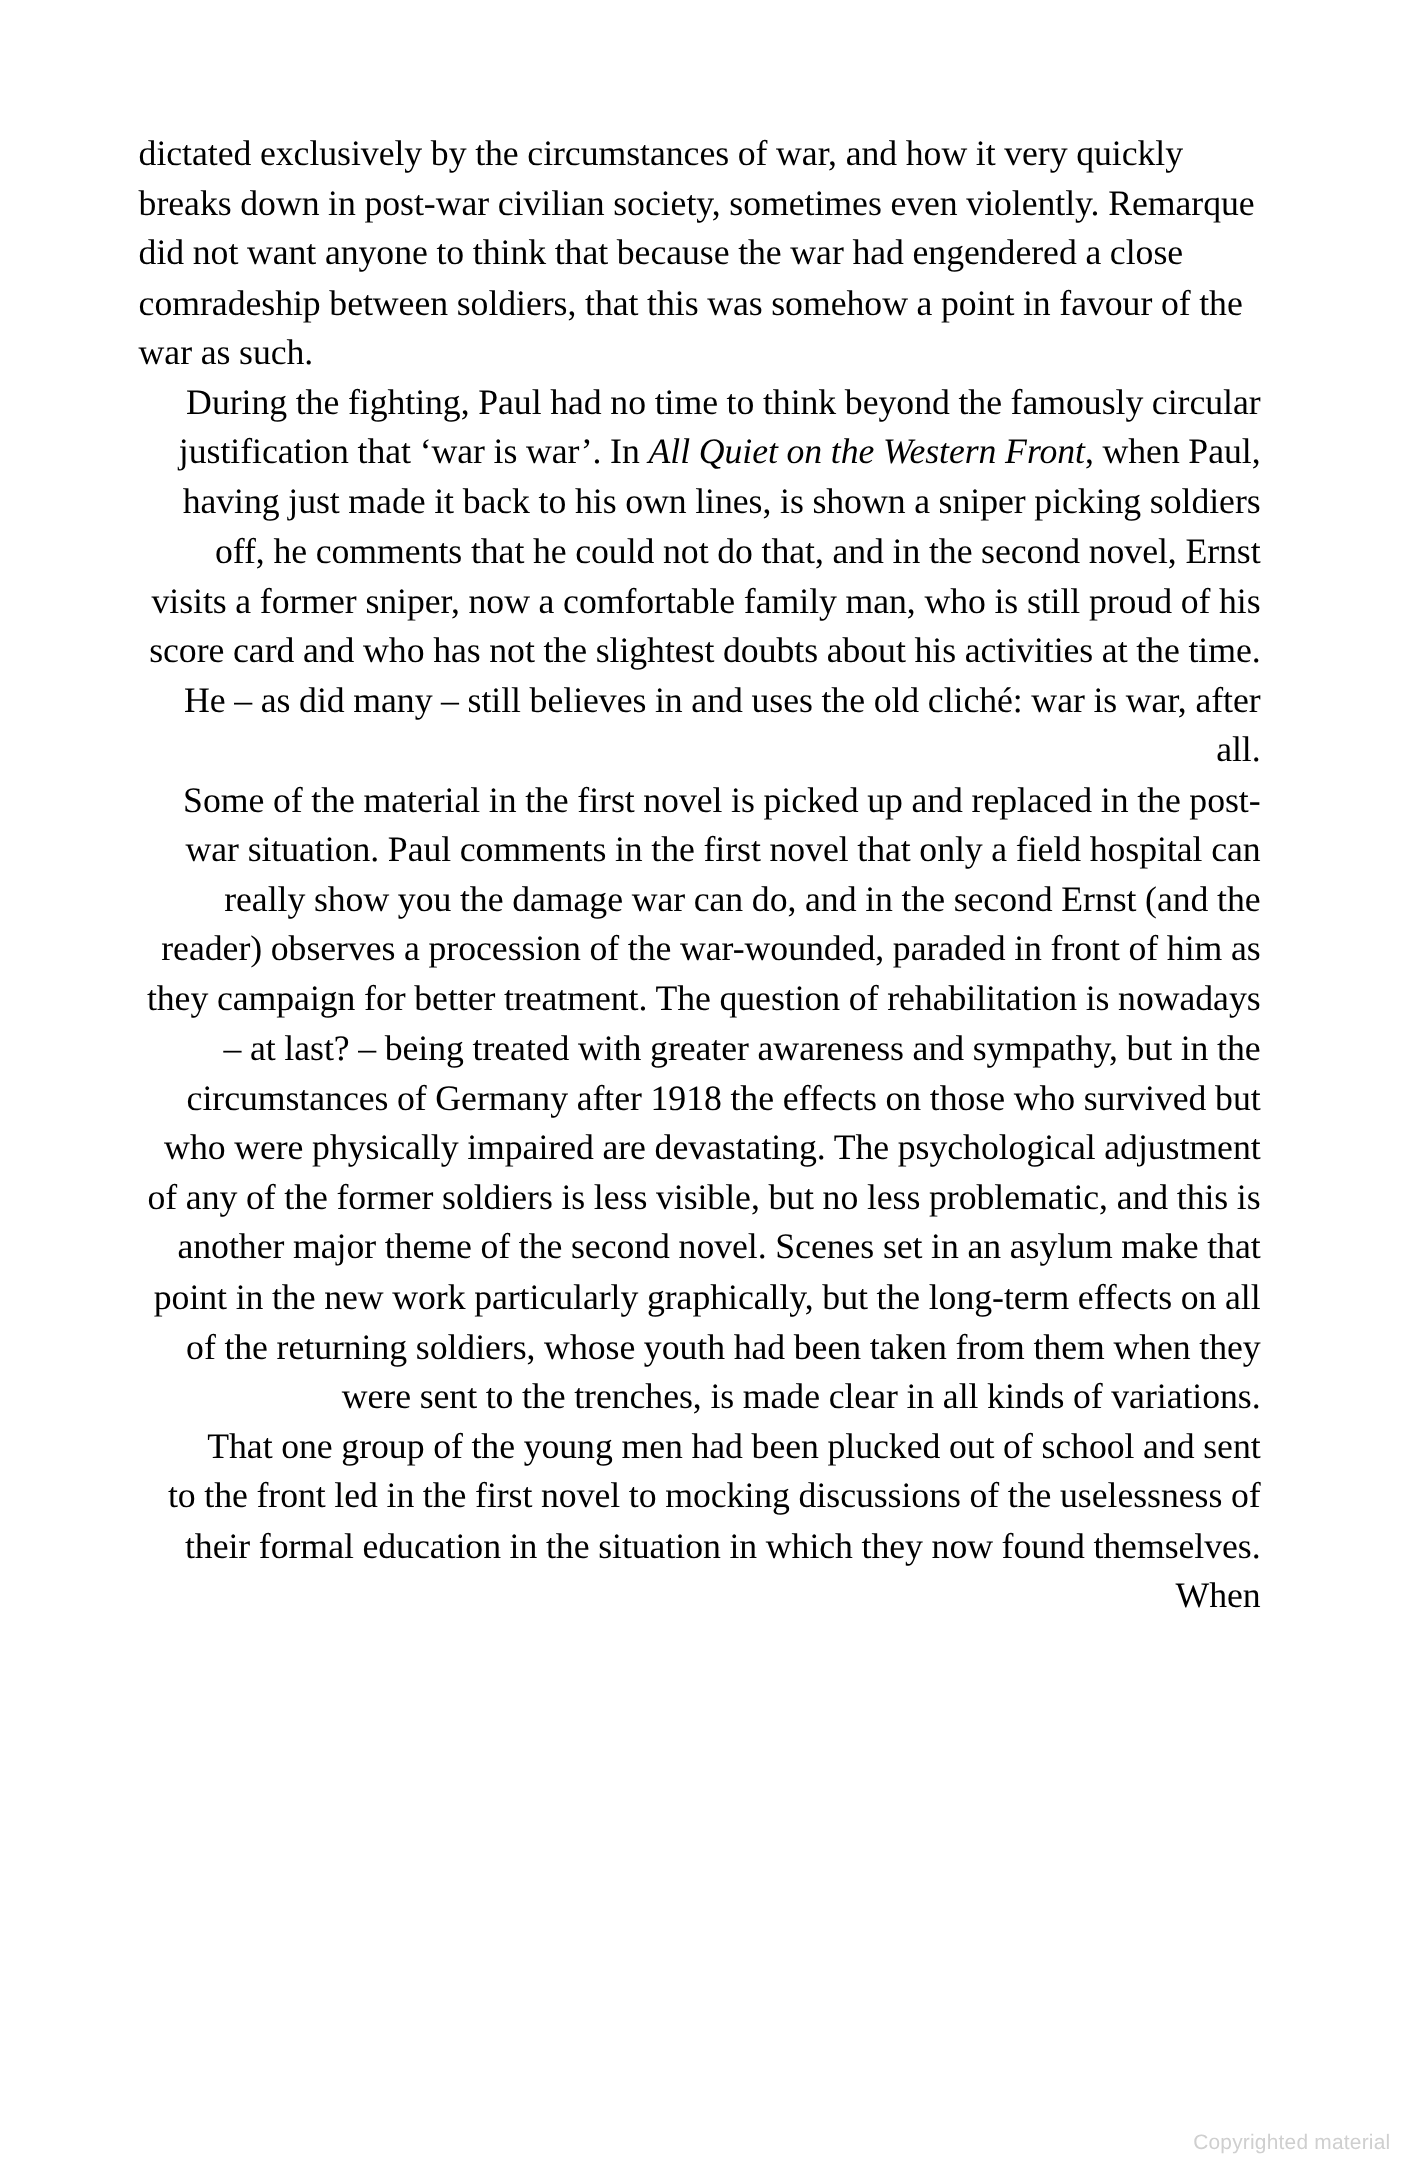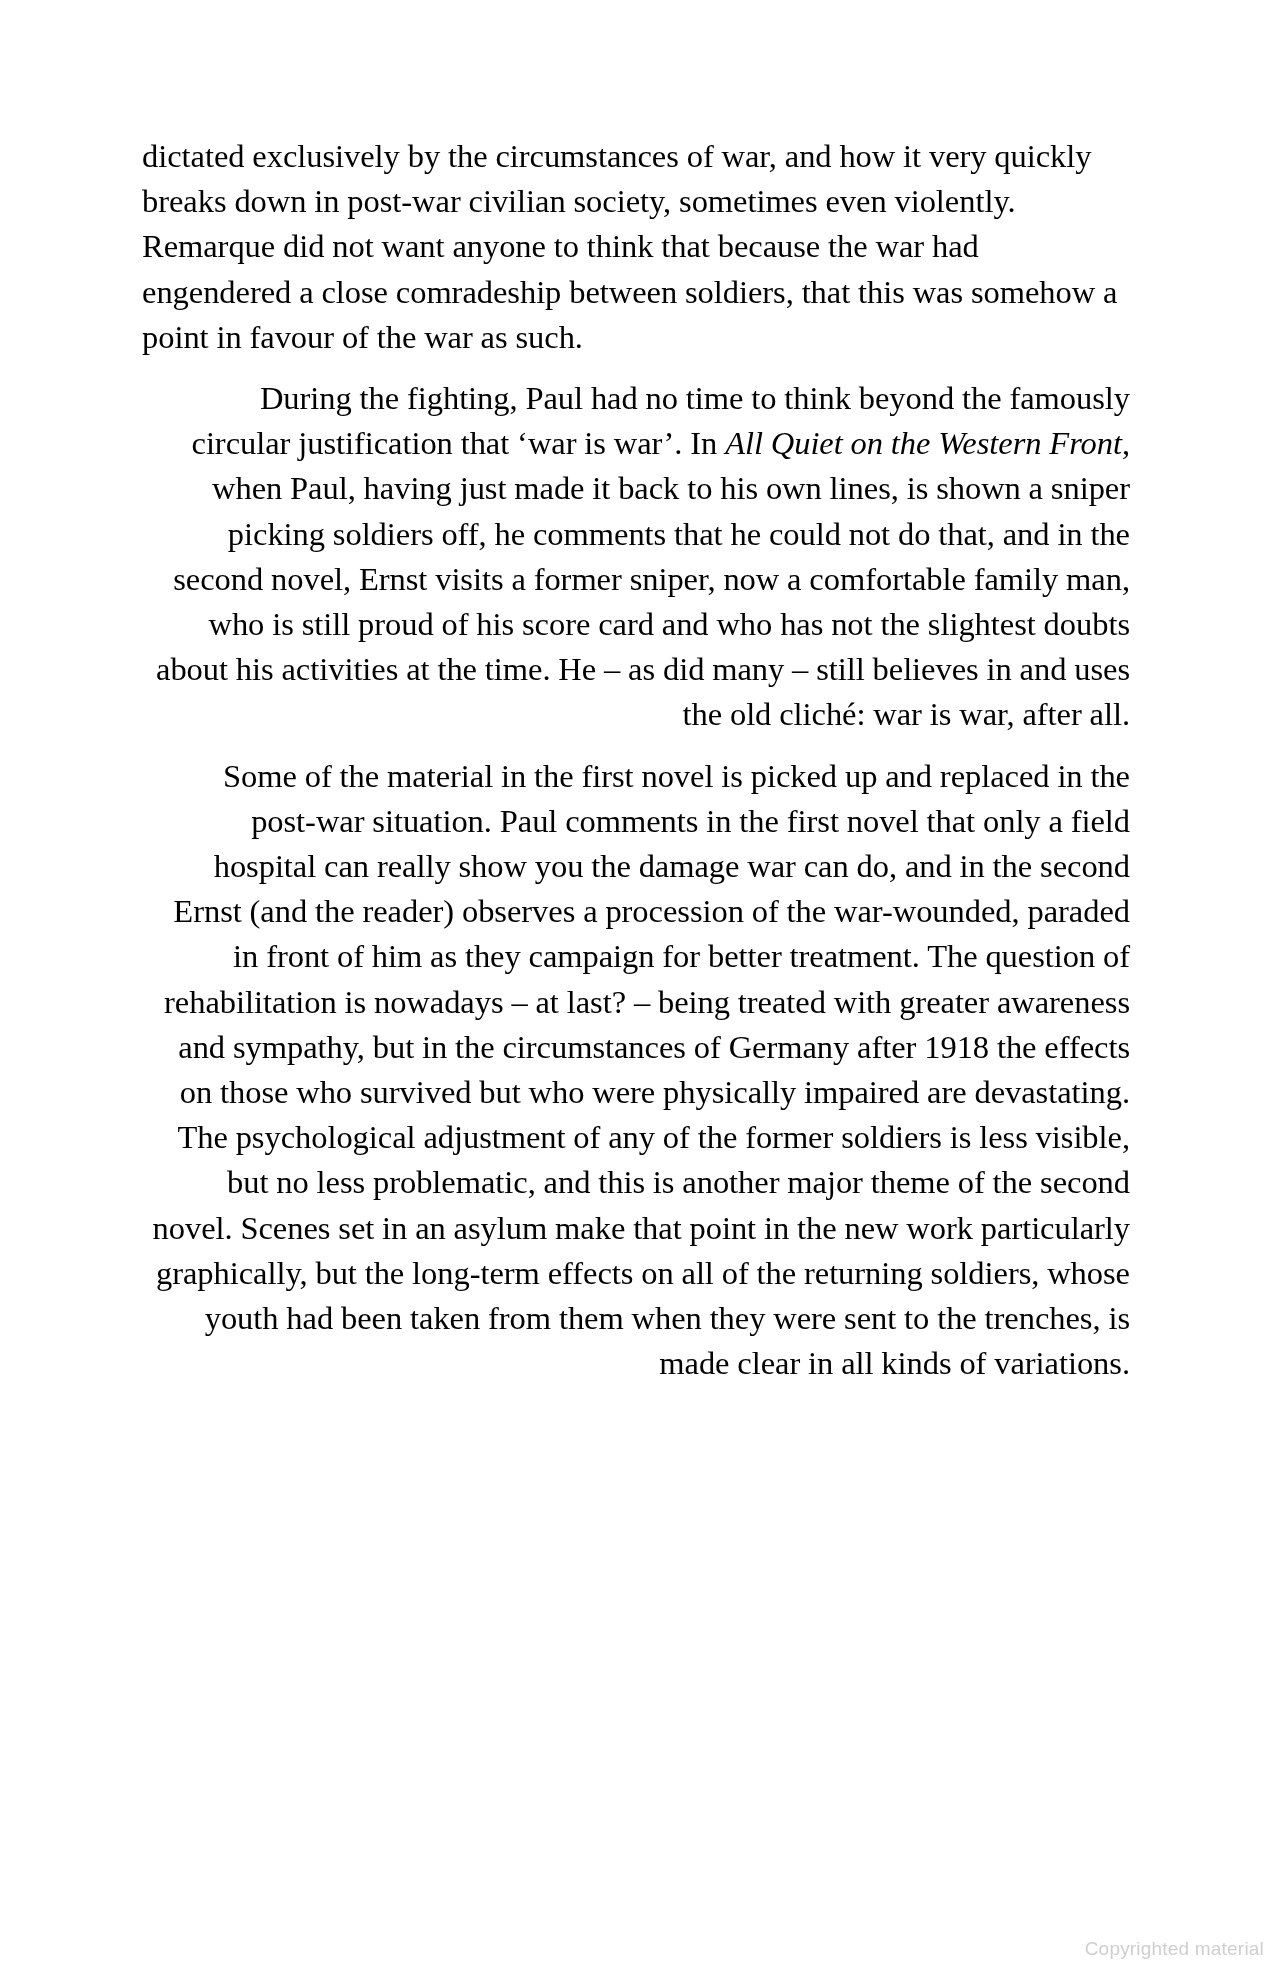--- a/index.html
+++ b/index.html
@@ -24,21 +24,21 @@
     width: 1020px;
     font-family: "Liberation Serif", "DejaVu Serif", serif;
     font-size: 32.5px;
     line-height: 45.2px;
     color: #000000;
     text-align: left;
     -webkit-font-smoothing: antialiased;
   }
 
   .para {
-    margin: 16px;
+    margin: 0;
     padding: 0;
     text-indent: 0;
     white-space: pre-wrap;
     word-spacing: -0.2px;
     letter-spacing: -0.05px;
   }
 
   .para.indented {
     text-indent: 40px;
     text-align: right;
@@ -64,18 +64,19 @@
 </head>
 <body>
 
 <div class="page" style="background: rgb(255, 255, 255);">
 
   <div class="text-block" style="color: rgb(0, 0, 0);">
 
     <p class="para"><span>dictated exclusively by the circumstances of war, and how it very quickly breaks down in post-war civilian society, sometimes even violently. Remarque did not want anyone to think that because the war had engendered a close comradeship between soldiers, that this was somehow a point in favour of the war as such.</span></p>
     <p class="para indented"><span>During the fighting, Paul had no time to think beyond the famously circular justification that ‘war is war’. In </span><em>All Quiet on the Western Front</em><span>, when Paul, having just made it back to his own lines, is shown a sniper picking soldiers off, he comments that he could not do that, and in the second novel, Ernst visits a former sniper, now a comfortable family man, who is still proud of his score card and who has not the slightest doubts about his activities at the time. He – as did many – still believes in and uses the old cliché: war is war, after all.</span></p>
     <p class="para indented"><span>Some of the material in the first novel is picked up and replaced in the post-war situation. Paul comments in the first novel that only a field hospital can really show you the damage war can do, and in the second Ernst (and the reader) observes a procession of the war-wounded, paraded in front of him as they campaign for better treatment. The question of rehabilitation is nowadays – at last? – being treated with greater awareness and sympathy, but in the circumstances of Germany after 1918 the effects on those who survived but who were physically impaired are devastating. The psychological adjustment of any of the former soldiers is less visible, but no less problematic, and this is another major theme of the second novel. Scenes set in an asylum make that point in the new work particularly graphically, but the long-term effects on all of the returning soldiers, whose youth had been taken from them when they were sent to the trenches, is made clear in all kinds of variations.</span></p>
+    <p class="para indented"><span>That one group of the young men had been plucked out of school and sent to the front led in the first novel to mocking discussions of the uselessness of their formal education in the situation in which they now found themselves. When</span></p>
 
   </div>
 
   <div class="copyright" style="color: rgb(207, 207, 207);">Copyrighted material</div>
 
 </div>
 
 </body></html>

